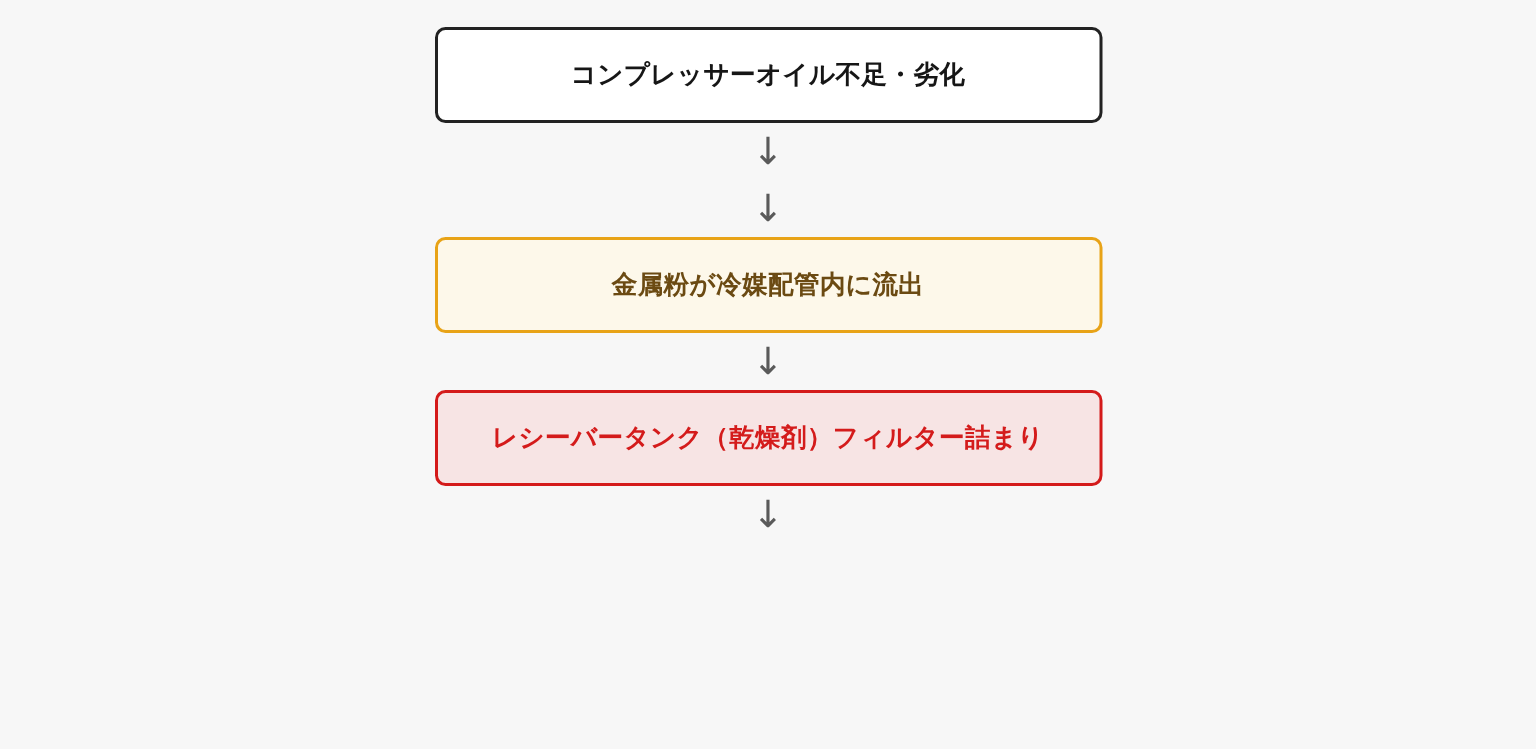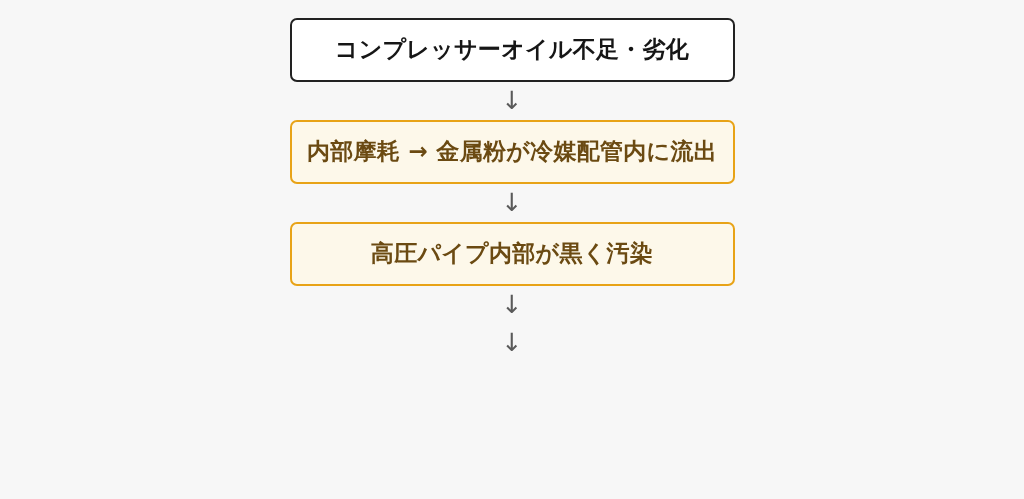--- a/index.html
+++ b/index.html
@@ -25,21 +25,21 @@
   }
   .node {
     width: 445px;
     height: 64px;
     box-sizing: border-box;
     border-radius: 7px;
     display: flex;
     align-items: center;
     justify-content: center;
     text-align: center;
-    font-size: 23px;
+    font-size: 17px;
     font-weight: bold;
     letter-spacing: 0.3px;
     line-height: 1.2;
   }
   .node-label {
     display: block;
     padding: 0 12px;
     white-space: nowrap;
   }
   
@@ -83,35 +83,35 @@
 <div id="flow-root">
 
   <div class="node tier-root">
     <span class="node-label">コンプレッサーオイル不足・劣化</span>
   </div>
 
   <div class="connector">
     <span class="arrow-glyph">↓</span>
   </div>
 
+
+  <div class="connector">
+    <span class="arrow-glyph">↓</span>
+  </div>
+
   <div class="node tier-warn">
-    <span class="node-label">内部摩耗 → 金属粉が冷媒配管内に流出</span>
+    <span class="node-label">金属粉が冷媒配管内に流出</span>
   </div>
 
   <div class="connector">
     <span class="arrow-glyph">↓</span>
   </div>
 
-  <div class="node tier-warn">
-    <span class="node-label">高圧パイプ内部が黒く汚染</span>
+  <div class="node tier-danger">
+    <span class="node-label">レシーバータンク（乾燥剤）フィルター詰まり</span>
   </div>
-
-  <div class="connector">
-    <span class="arrow-glyph">↓</span>
-  </div>
-
 
   <div class="connector">
     <span class="arrow-glyph">↓</span>
   </div>
 
 
 </div>
 
 </body></html>

